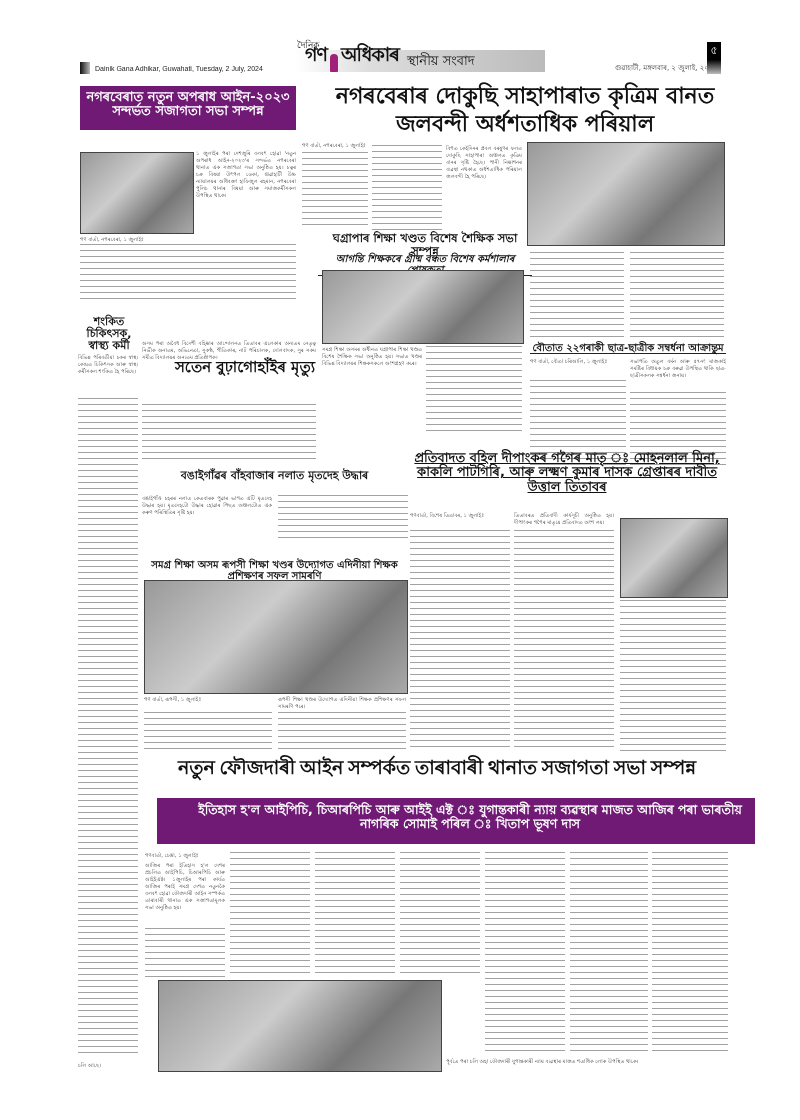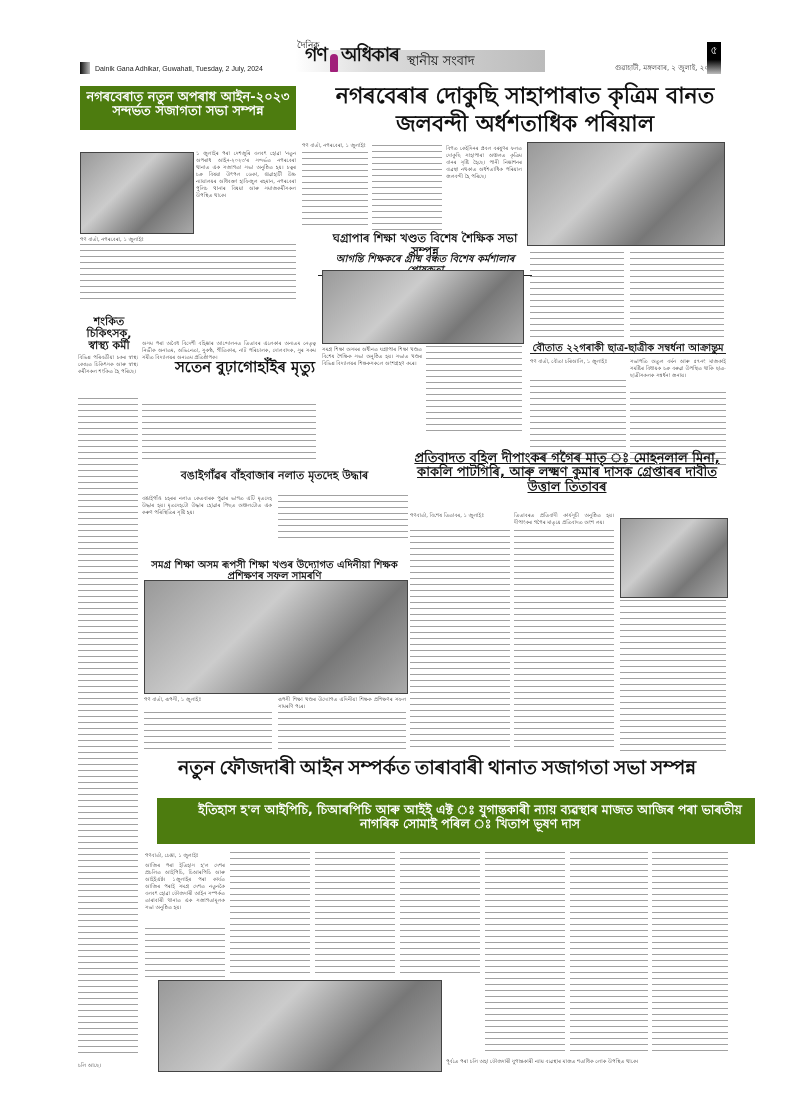--- a/index.html
+++ b/index.html
@@ -10,21 +10,21 @@
   .masthead{left:295px;top:38px;width:250px;height:36px;text-decoration:underline;}
   .mast-small{font-size:9px;position:absolute;left:2px;top:0;}
   .mast-band{position:absolute;left:0;top:12px;width:250px;height:22px;background:linear-gradient(90deg,#fff,#ddd 30%,#bbb);display:flex;align-items:flex-end;}
   .mast-title{font-size:19px;font-weight:bold;margin-left:10px;letter-spacing:-1px;}
   .mast-dot{display:inline-block;width:8px;height:18px;background:#a0207a;border-radius:4px 4px 1px 1px;margin:0 3px;}
   .mast-sub{font-size:13px;margin-left:8px;}
   .hdr-right{left:615px;top:62px;font-size:7px;color:#333;}
   .page-num{left:707px;top:42px;width:14px;height:32px;background:linear-gradient(180deg,#000 55%,#bbb);color:#fff;font-size:11px;text-align:center;}
   .col-text{font-size:5.2px;line-height:7px;color:#333;text-align:justify;overflow:hidden;}
   .lines{background:repeating-linear-gradient(180deg,#555 0 1px,transparent 1px 6px);opacity:.55;}
-  .black-box{background:#4d7c0f;color:#fff;text-align:center;}
+  .black-box{background:#701a75;color:#fff;text-align:center;}
   .photo{background:linear-gradient(135deg,#999,#ccc 40%,#777 70%,#aaa);border:1px solid #444;}
   .hl{font-weight:bold;color:#111;text-align:center;line-height:1.1;}
 </style>
 </head>
 <body>
 
 <div class="abs hdr-left">
   <span class="bar"></span>
   <span>Dainik Gana Adhikar, Guwahati, Tuesday, 2 July, 2024</span>
 </div>

